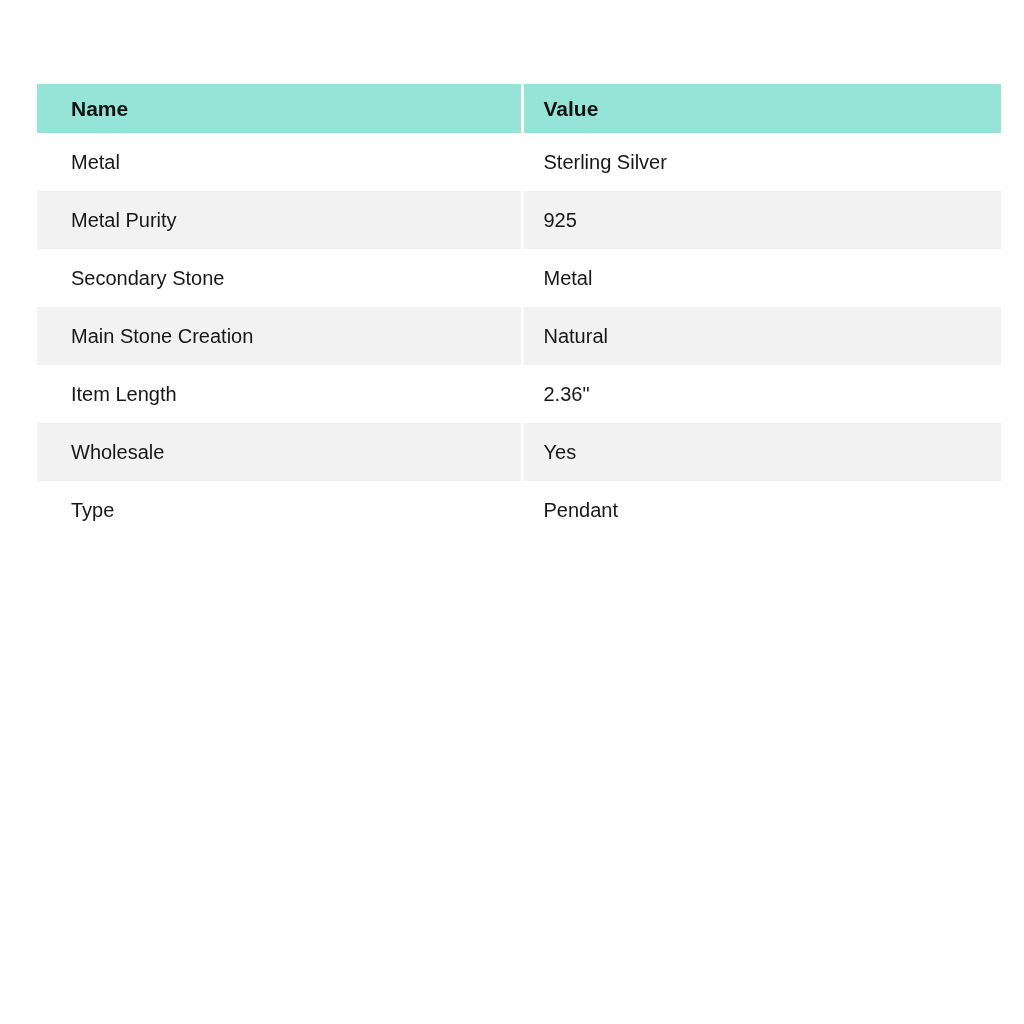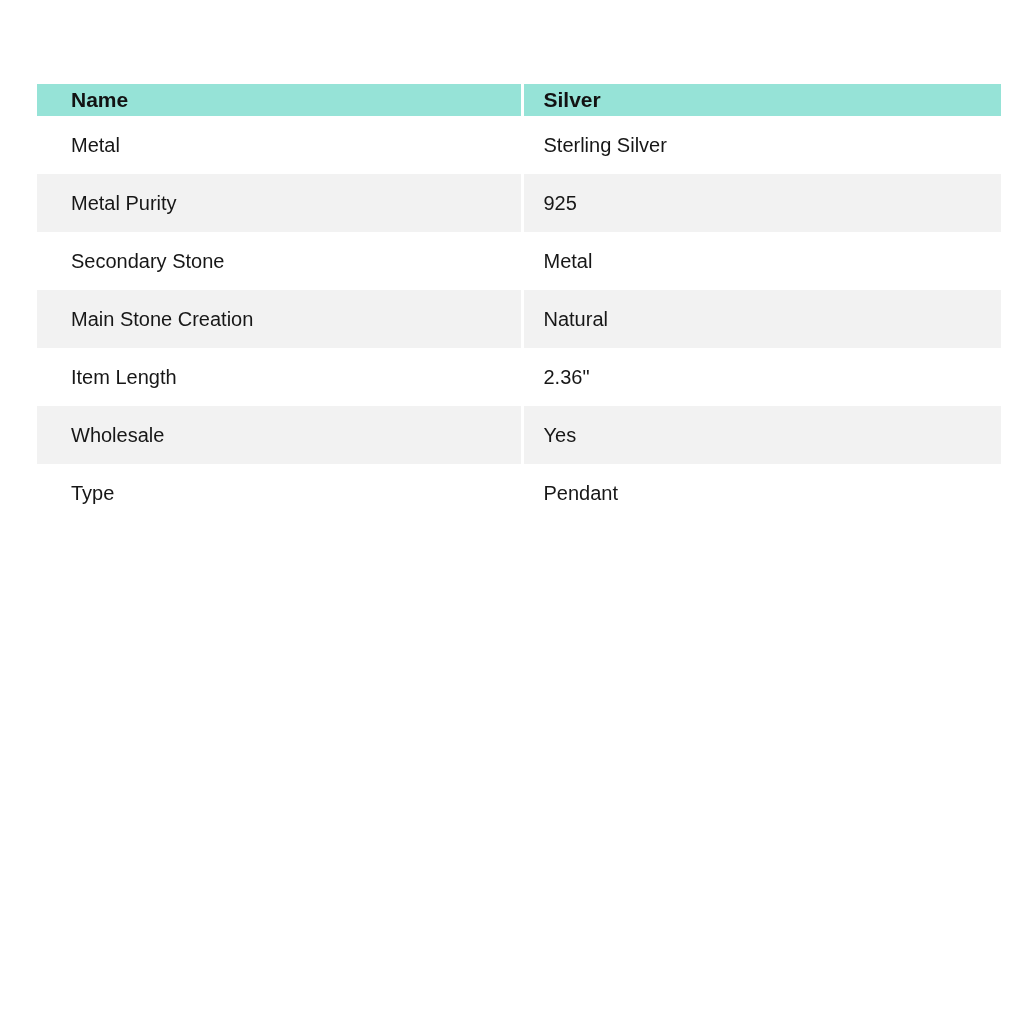--- a/index.html
+++ b/index.html
@@ -34,21 +34,21 @@
   }
   table.attr-table th,
   table.attr-table td {
     text-align: left;
     vertical-align: middle;
     padding: 0 10px 0 34px;
     overflow: hidden;
     white-space: nowrap;
   }
   table.attr-table th {
-    height: 32px;
+    height: 49px;
     background: var(--header-bg);
     font-size: 21px;
     font-weight: 700;
     color: #121212;
   }
   table.attr-table td {
     height: 58px;
     font-size: 20px;
     font-weight: 400;
     color: var(--text);
@@ -73,21 +73,21 @@
 
 <div class="page">
   <table class="attr-table">
     <colgroup>
       <col style="width: 485px;">
       <col style="width: 479px;">
     </colgroup>
     <thead>
       <tr>
         <th>Name</th>
-        <th>Silver</th>
+        <th>Value</th>
       </tr>
     </thead>
     <tbody>
         <tr>
           <td>Metal</td>
           <td>Sterling Silver</td>
         </tr>
         <tr>
           <td>Metal Purity</td>
           <td>925</td>

